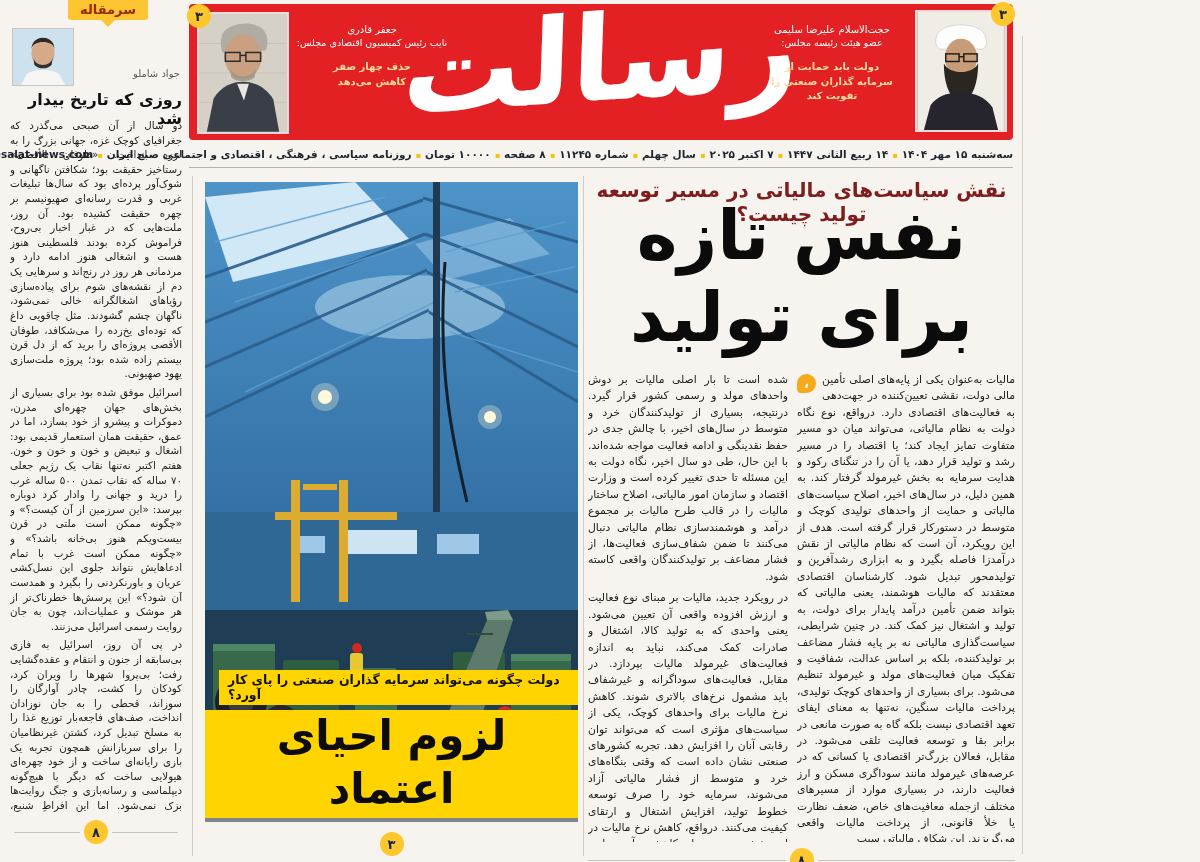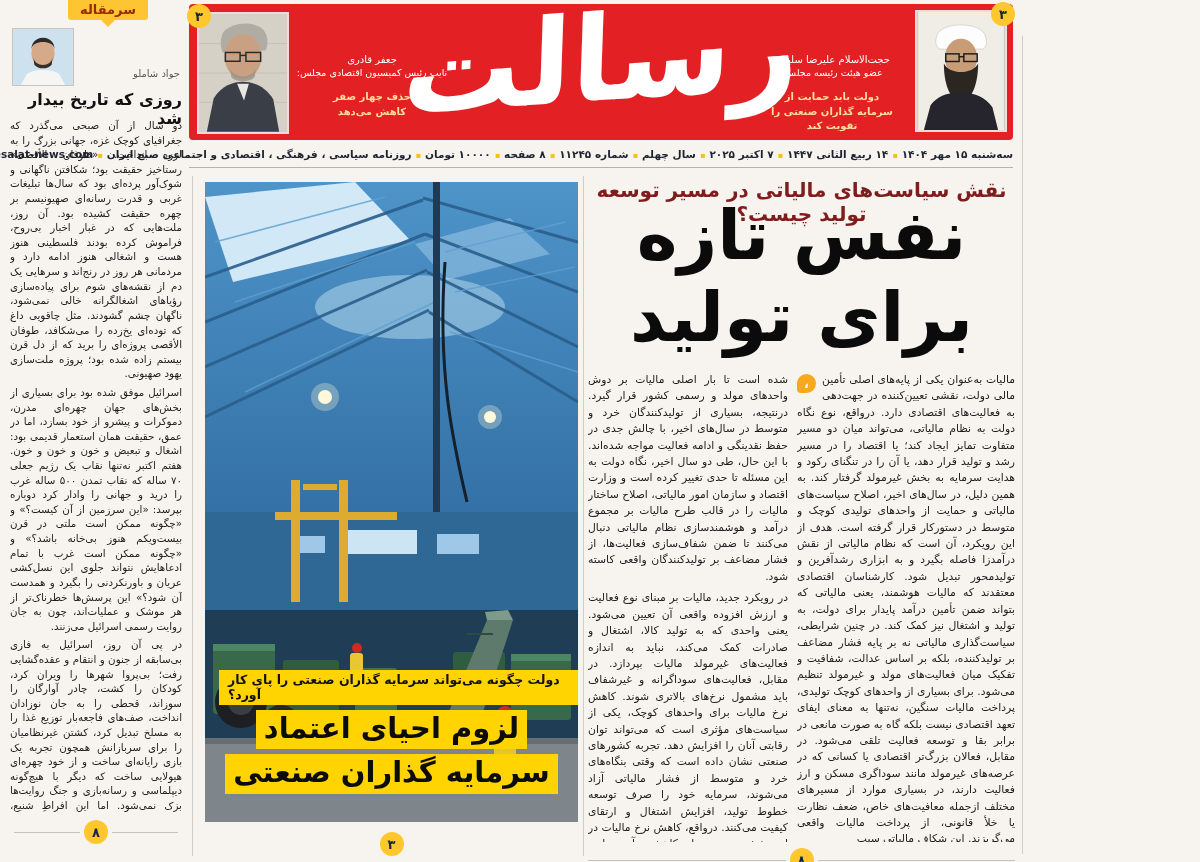--- a/index.html
+++ b/index.html
@@ -13,21 +13,21 @@
   .sep { position:absolute; display:flex; align-items:center; gap:4px; }
   .sep::before,.sep::after { content:""; flex:1; height:1px; background:#c8c3ba; }
   .vr { position:absolute; width:1px; background:#d2cdc4; }
 
   
   .masthead { position:absolute; left:189px; top:4px; width:824px; height:136px; background:#e32125; border-radius:4px; }
   .mh-logo { position:absolute; left:0; right:0; top:-14px; text-align:center; color:#fff;
              font-size:118px; font-weight:bold; transform:rotate(-4deg) skewX(-6deg); letter-spacing:-4px; }
   .mh-photo { position:absolute; top:8px; width:92px; height:122px; border:2px solid #f4d9d9; background:#ccc; overflow:hidden; }
   .mh-photo svg { width:100%; height:100%; display:block; }
-  .mh-promo { position:absolute; top:50px; width:158px; text-align:center; color:#fff; }
+  .mh-promo { position:absolute; top:20px; width:158px; text-align:center; color:#fff; }
   .mh-name { font-size:10px; margin-bottom:2px; }
   .mh-role { font-size:9.5px; margin-bottom:12px; white-space:nowrap; }
   .mh-title { font-size:10px; font-weight:bold; color:#ffde9c; line-height:1.45; }
   .mh-badge { position:absolute; z-index:3; }
 
   
   .dateline { position:absolute; left:189px; top:141px; width:824px; height:27px; display:flex; align-items:center;
               font-size:10.5px; font-weight:bold; color:#1d2430; white-space:nowrap; border-bottom:1px solid #b8b2a8; }
   .dl-sep { color:#f3c312; font-size:8px; margin:0 4px; }
 
@@ -46,21 +46,21 @@
   .edit-body .para { margin-bottom:4px; }
   .edit-sep { left:6px; width:164px; top:820px; }
 
   
   .pstory { position:absolute; left:205px; top:182px; width:373px; height:640px; background:#35729f; overflow:hidden; }
   .pstory svg { position:absolute; inset:0; width:100%; height:100%; }
   .pcaps { position:absolute; left:0; right:0; top:488px; text-align:center; }
   .pcap-kicker { display:block; text-align:left; padding-left:14px; margin-bottom:4px; }
   .pcap-kicker span { display:inline-block; background:#ffd400; color:#111; font-size:12.5px; font-weight:bold; padding:2px 9px 3px; }
   .pcap-line { margin-top:5px; }
-  .pcap-line span { display:inline-block; background:#ffd400; color:#0c0c0c; font-size:29px; font-weight:bold;
+  .pcap-line span { display:inline-block; background:#ffd400; color:#0c0c0c; font-size:42px; font-weight:bold;
                     padding:0 8px 3px; line-height:1.25; letter-spacing:-1px; }
   .pstory-badge { position:absolute; left:205px; width:373px; top:832px; display:flex; justify-content:center; }
 
   
   .ma-kicker { position:absolute; left:588px; width:427px; top:178px; text-align:center;
                font-size:20px; font-weight:bold; color:#7f1d1d; }
   .ma-headline { position:absolute; left:588px; width:427px; top:194px; text-align:center;
                  font-size:69px; font-weight:bold; color:#0b0b0b; line-height:1.19; letter-spacing:-2px; }
   .ma-col { position:absolute; top:372px; height:470px; overflow:hidden; font-size:10.8px; line-height:1.52;
             text-align:justify; color:#1c1c1c; }

